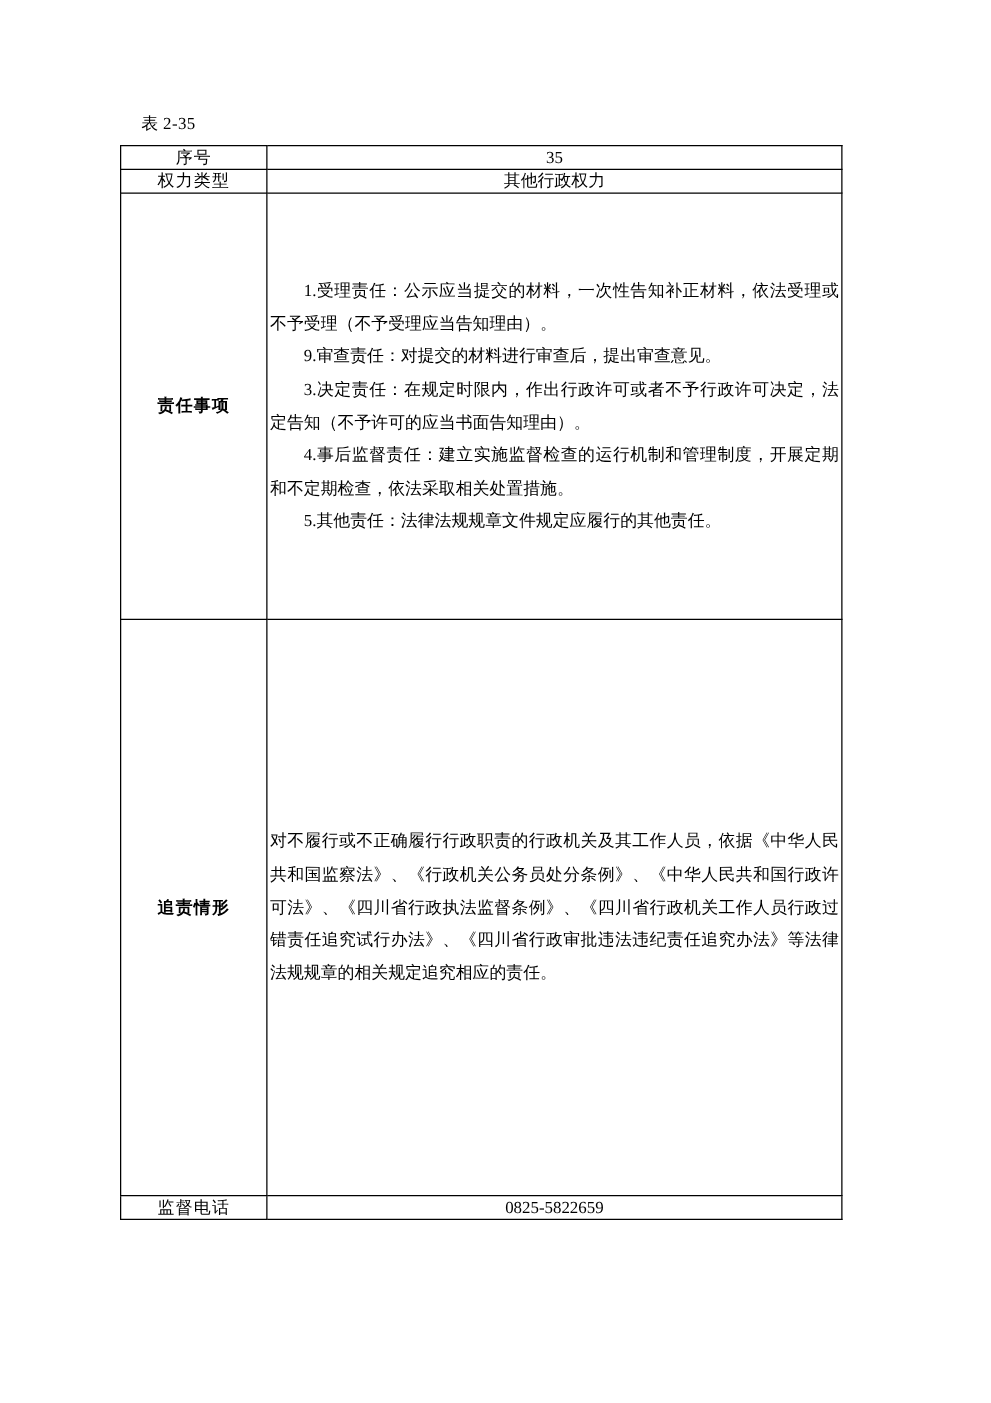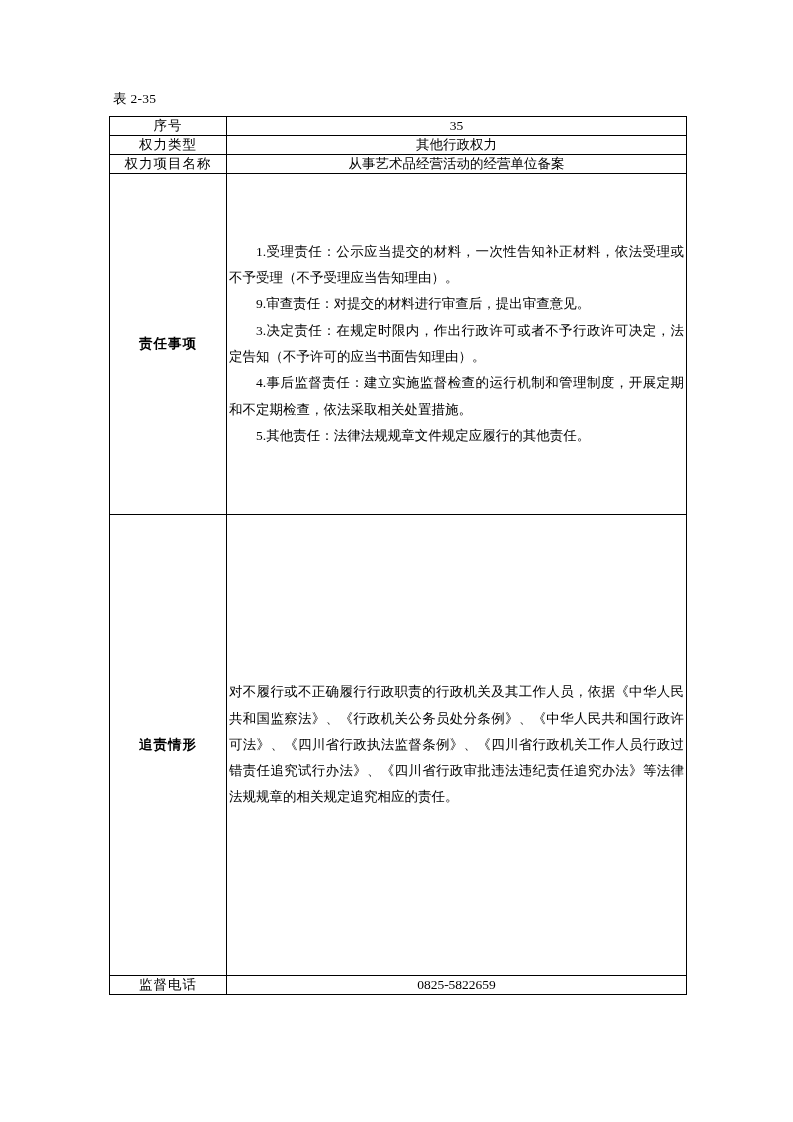--- a/index.html
+++ b/index.html
@@ -25,21 +25,21 @@
   .caption {
     position: absolute;
     left: 113px;
     top: 90px;
     font-size: 13.5px;
     letter-spacing: 0.3px;
     white-space: nowrap;
   }
   table.doc-table {
     position: absolute;
-    left: 109px;
+    left: 96px;
     top: 116px;
     width: 578px;
     border-collapse: collapse;
     table-layout: fixed;
   }
   table.doc-table td {
     border: 1px solid #000000;
     padding: 0;
     font-size: 13.5px;
     vertical-align: middle;
@@ -94,24 +94,20 @@
   <table class="doc-table">
     <tbody>
       <tr>
         <td class="label">序号</td>
         <td class="value-center">35</td>
       </tr>
       <tr>
         <td class="label">权力类型</td>
         <td class="value-center">其他行政权力</td>
       </tr>
-      <tr>
-        <td class="label">权力项目名称</td>
-        <td class="value-center">从事艺术品经营活动的经营单位备案</td>
-      </tr>
       <tr class="row-duty">
         <td class="label">责任事项</td>
         <td class="value-block duty-cell">
           <div class="inner-pad">
             <p class="para indent">1.受理责任：公示应当提交的材料，一次性告知补正材料，依法受理或不予受理（不予受理应当告知理由）。</p>
             <p class="para indent">9.审查责任：对提交的材料进行审查后，提出审查意见。</p>
             <p class="para indent">3.决定责任：在规定时限内，作出行政许可或者不予行政许可决定，法定告知（不予许可的应当书面告知理由）。</p>
             <p class="para indent">4.事后监督责任：建立实施监督检查的运行机制和管理制度，开展定期和不定期检查，依法采取相关处置措施。</p>
             <p class="para indent">5.其他责任：法律法规规章文件规定应履行的其他责任。</p>
           </div>

